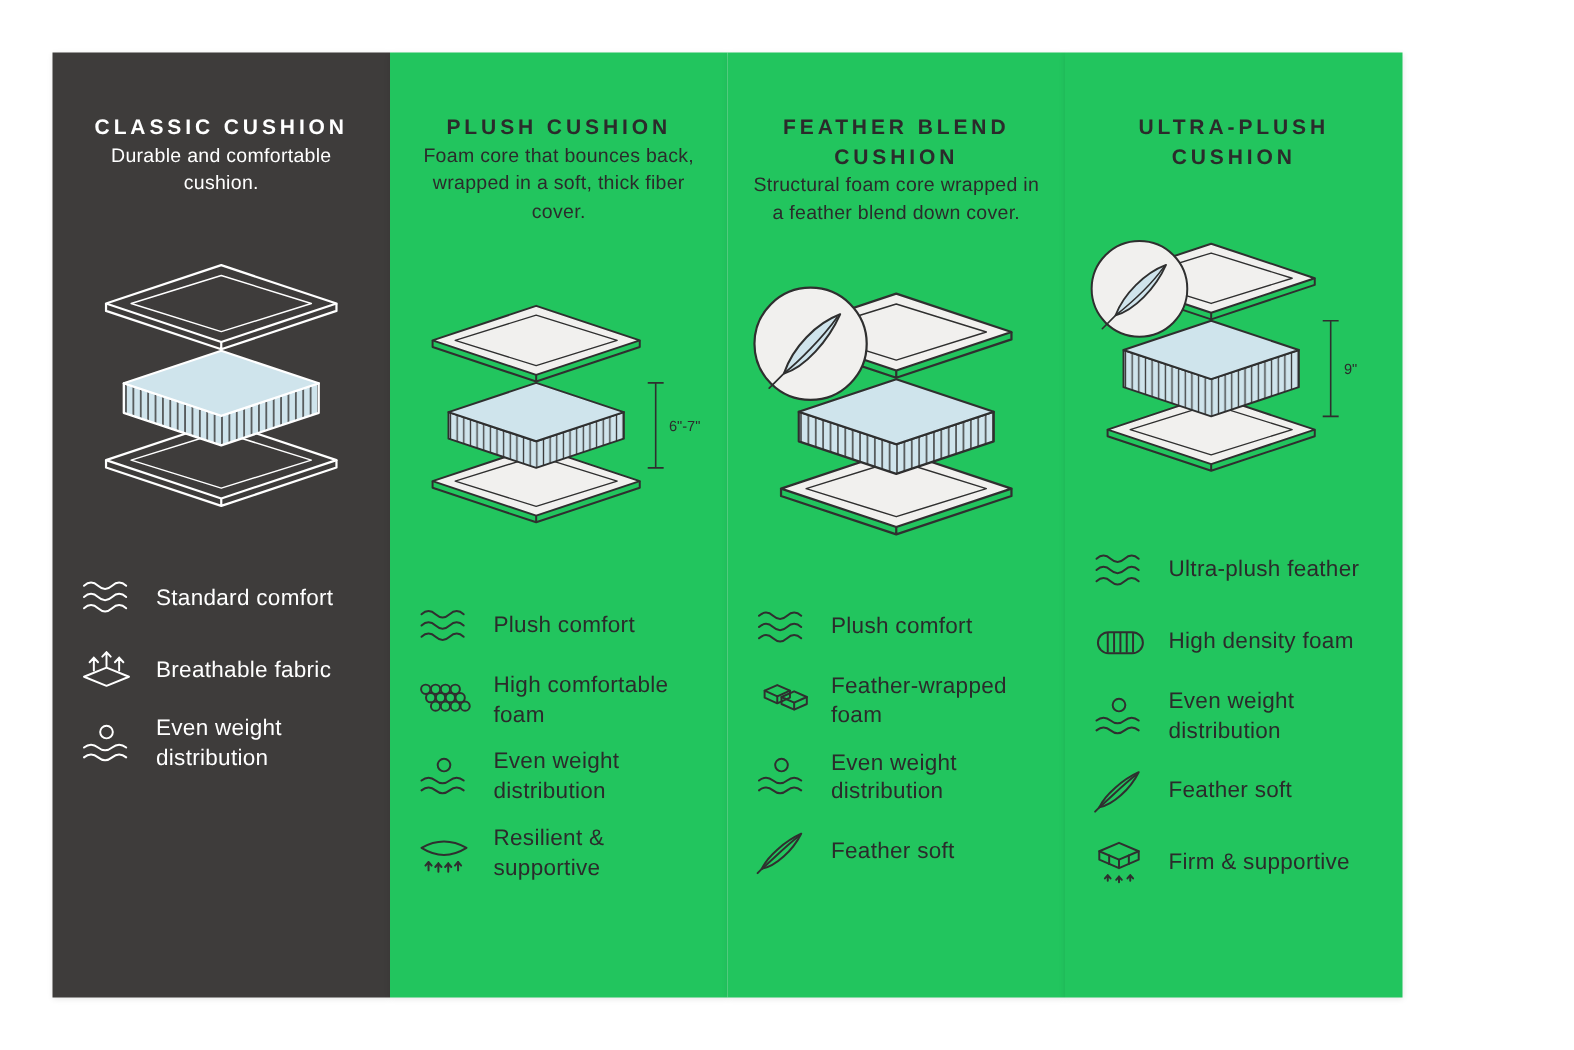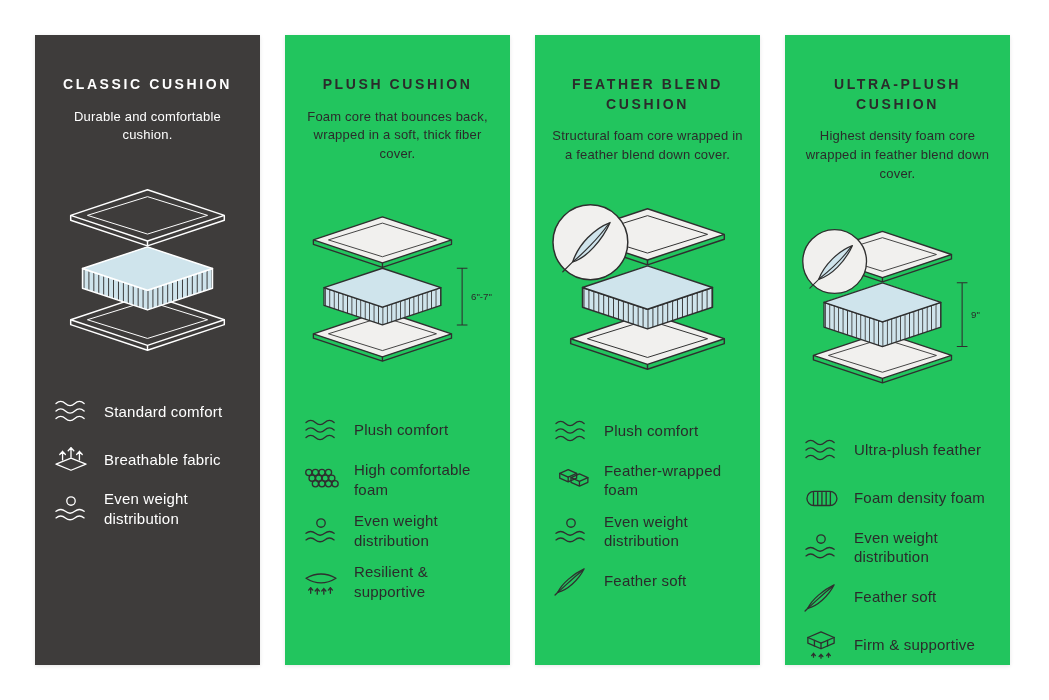--- a/index.html
+++ b/index.html
@@ -1,23 +1,23 @@
 <!DOCTYPE html>
 <html><head>
 <meta charset="utf-8">
 <style>
   *{margin:0;padding:0;box-sizing:border-box}
   html,body{width:1049px;height:700px;background:#ffffff;overflow:hidden;
     font-family:"Liberation Sans",sans-serif;color:#2b2b2b}
-  .wrap{display:flex;gap:25px;padding:35px}
+  .wrap{display:flex;padding:35px}
   .column{width:225px;height:630px;background:#22c55e;padding:40px 16px 0;flex:none;
     box-shadow:0 1px 4px rgba(0,0,0,.10)}
   .col--dark{background:#3e3c3b;color:#ffffff}
   .col-title{font-size:14px;font-weight:700;letter-spacing:2.6px;text-align:center;line-height:1.4}
-  .col-desc{font-size:13px;line-height:1.45;text-align:center;margin-top:13px;letter-spacing:.2px}
+  .col-desc{font-size:13px;line-height:1.45;text-align:center;letter-spacing:.2px}
   .diagram{height:206px;margin-top:22px;display:flex;align-items:center;justify-content:center}
   .features{list-style:none;margin-top:20px}
   .feature{display:flex;align-items:center;gap:13px;margin-bottom:12px;min-height:36px}
   .ficon{width:40px;flex:none;color:#2f2f2f;display:flex;align-items:center;justify-content:center}
   .col--dark .ficon{color:#ffffff}
   .flabel{font-size:15px;line-height:1.3;letter-spacing:.2px}
   .icn{stroke:currentColor;fill:none;stroke-width:1.4;stroke-linecap:round;stroke-linejoin:round}
   svg .sheet-fill{stroke:#2f2f2f;stroke-width:1.5;fill:#f1f0ee;stroke-linejoin:round}
   .col--dark svg .sheet-fill{stroke:#fff;fill:#3e3c3b}
   svg .sheet-line{stroke:#2f2f2f;fill:none;stroke-width:1.5;stroke-linejoin:round}
@@ -282,21 +282,20 @@
               </g>
             </svg>
         </span>
         <span class="flabel">Feather soft</span>
       </li>
     </ul>
   </section>
 
   <section class="column">
     <h2 class="col-title">ULTRA-PLUSH CUSHION</h2>
-    <p class="col-desc">Highest density foam core wrapped in feather blend down cover.</p>
     <div class="diagram">
       <svg viewBox="20 0 218 182" width="224" height="187">
         <defs>
             <pattern id="hatch3" width="5" height="8" patternUnits="userSpaceOnUse">
               <path d="M2.5 0 V8" class="hatch-line"></path>
             </pattern>
           </defs>
         <g>
           <path class="sheet-fill" d="M112 4 L190 30 L112 56 L34 30 Z"></path>
           <path class="sheet-line thin" d="M112 11 L173 30 L112 49 L51 30 Z"></path>
@@ -338,21 +337,21 @@
       </li>
       <li class="feature">
         <span class="ficon">
           <svg viewBox="0 0 40 32" width="40" height="30">
               <g class="icn" stroke-width="1.2">
                 <rect x="5" y="9" width="32" height="15" rx="7.5"></rect>
                 <path d="M12 10 V23 M16.5 10 V23 M21 10 V23 M25.5 10 V23 M30 10 V23"></path>
               </g>
             </svg>
         </span>
-        <span class="flabel">Foam density foam</span>
+        <span class="flabel">High density foam</span>
       </li>
       <li class="feature">
         <span class="ficon">
           <svg viewBox="0 0 40 32" width="40" height="30">
               <g class="icn">
                 <circle cx="20" cy="7.5" r="4.5"></circle>
                 <path d="M4 18.5 Q9 14.5 14 18.5 T24 18.5 T34 18.5"></path>
                 <path d="M4 25.5 Q9 21.5 14 25.5 T24 25.5 T34 25.5"></path>
               </g>
             </svg>

